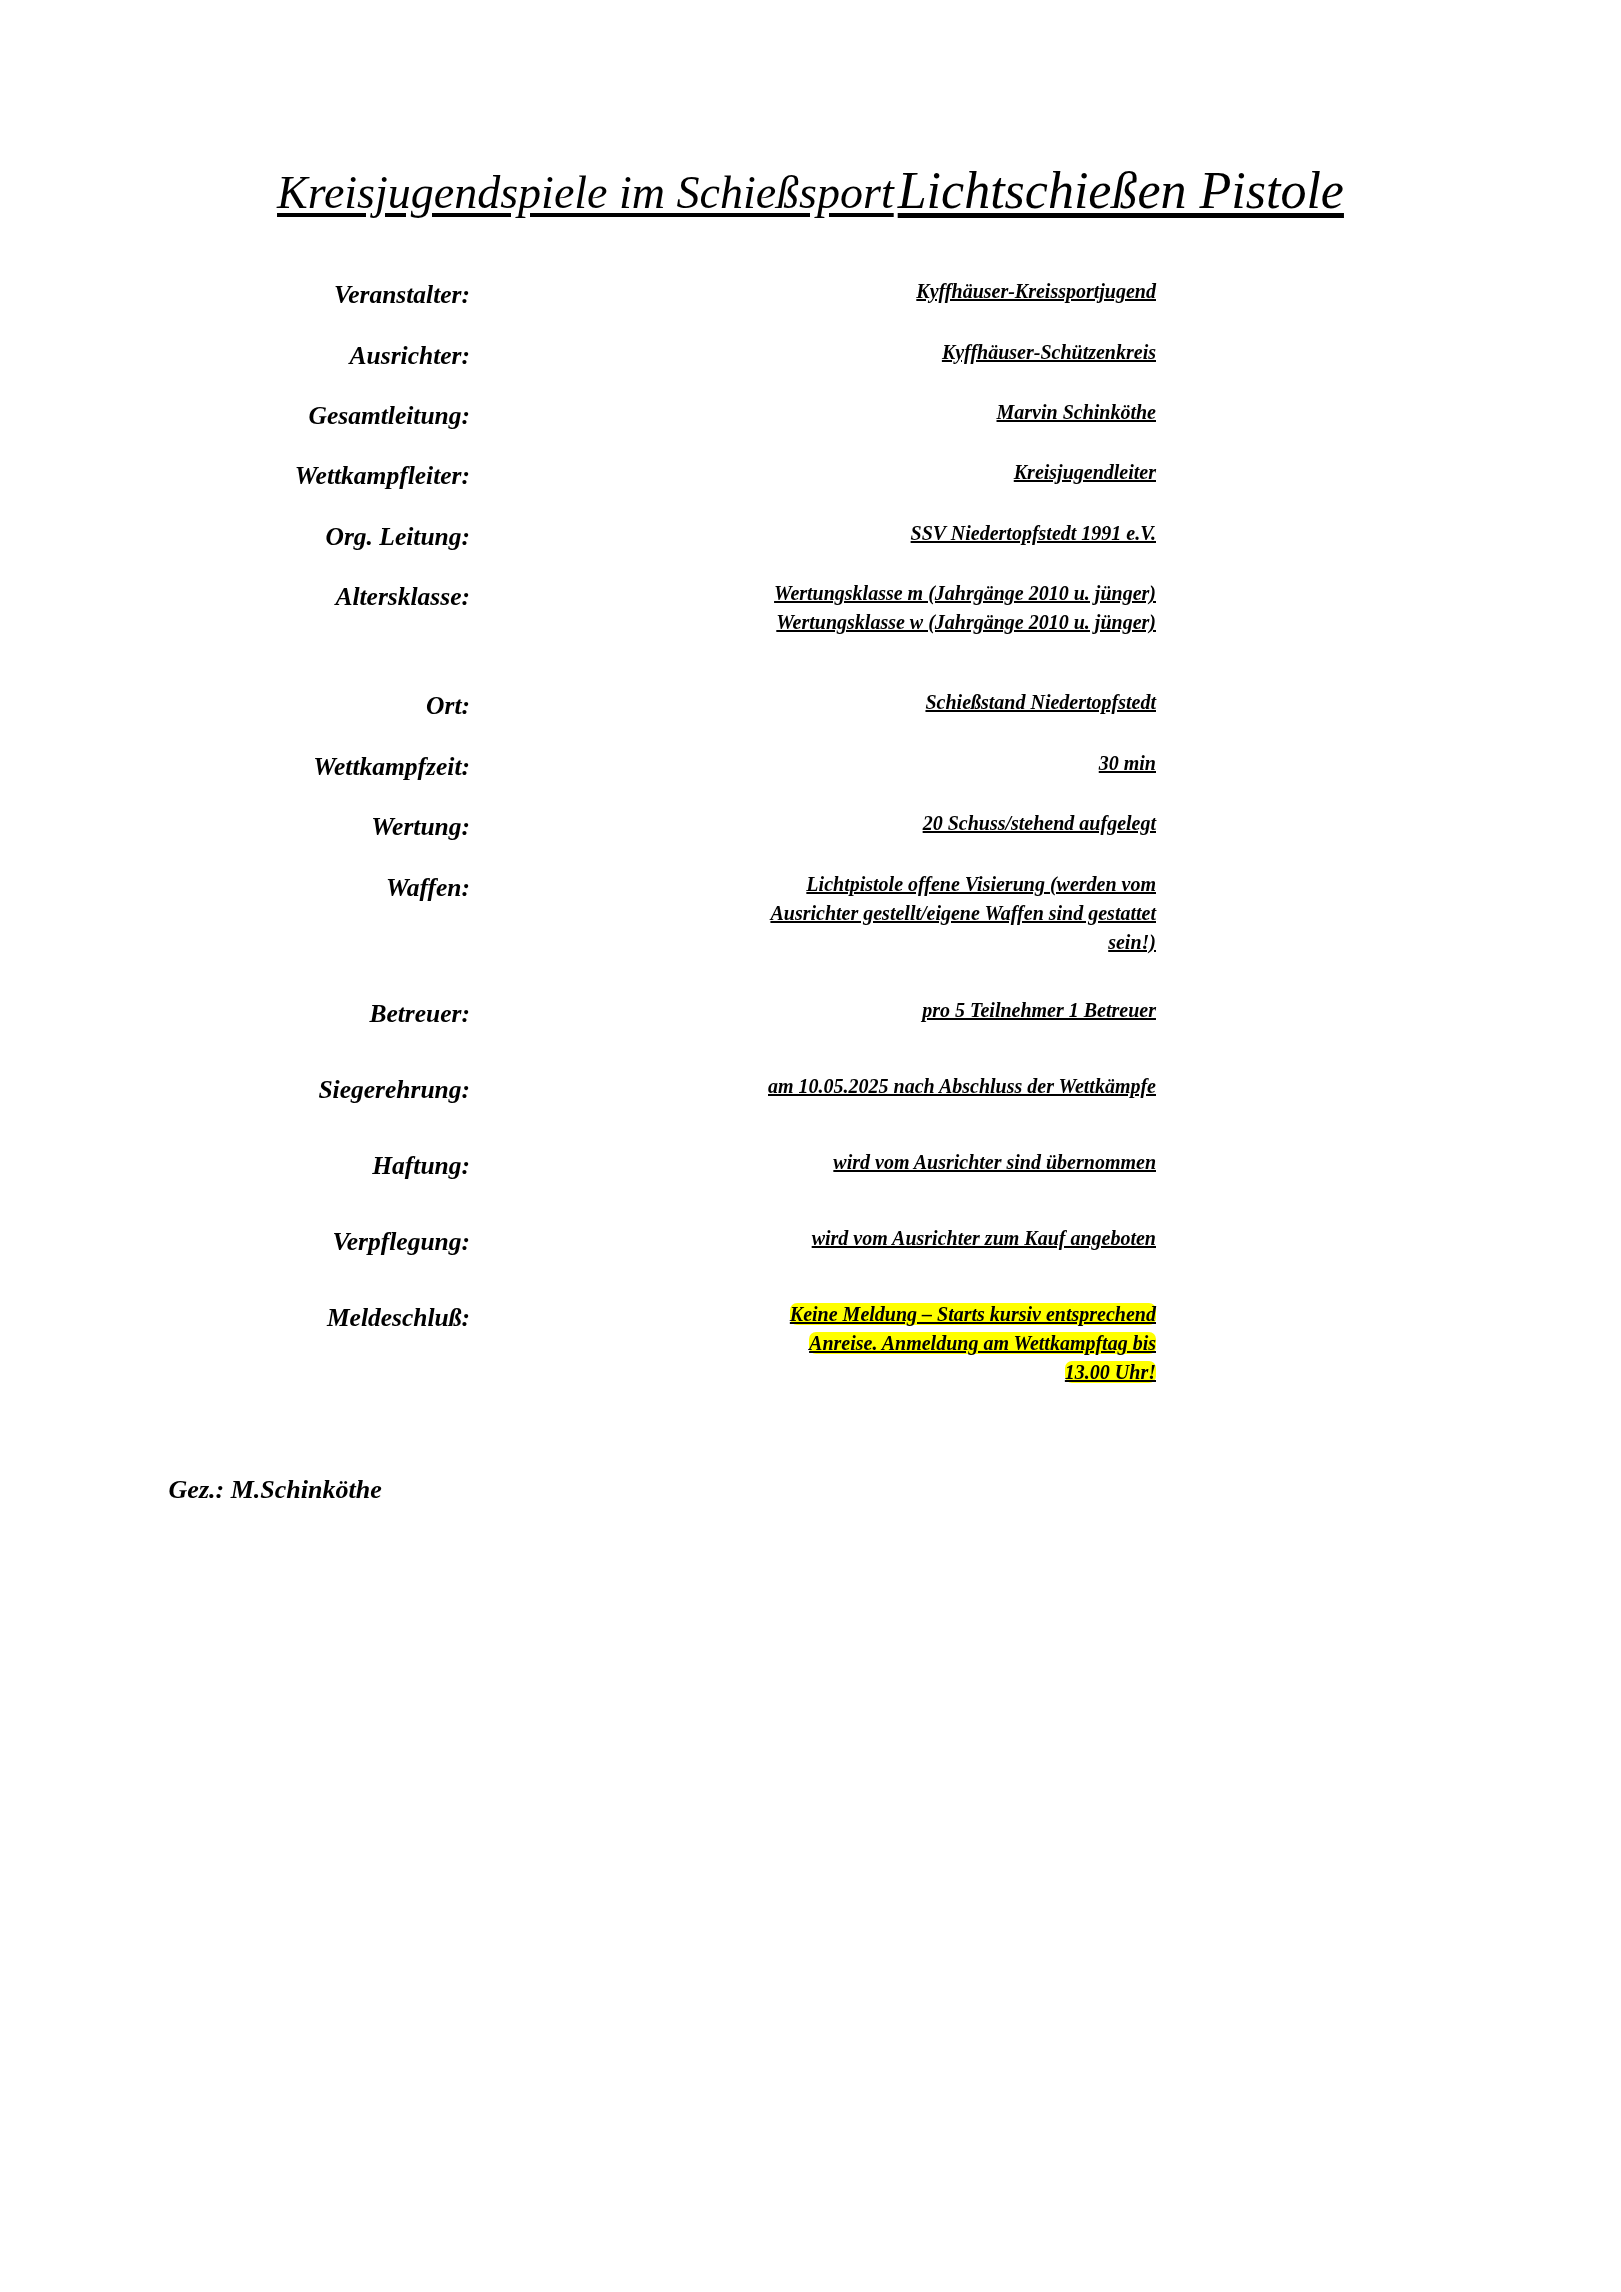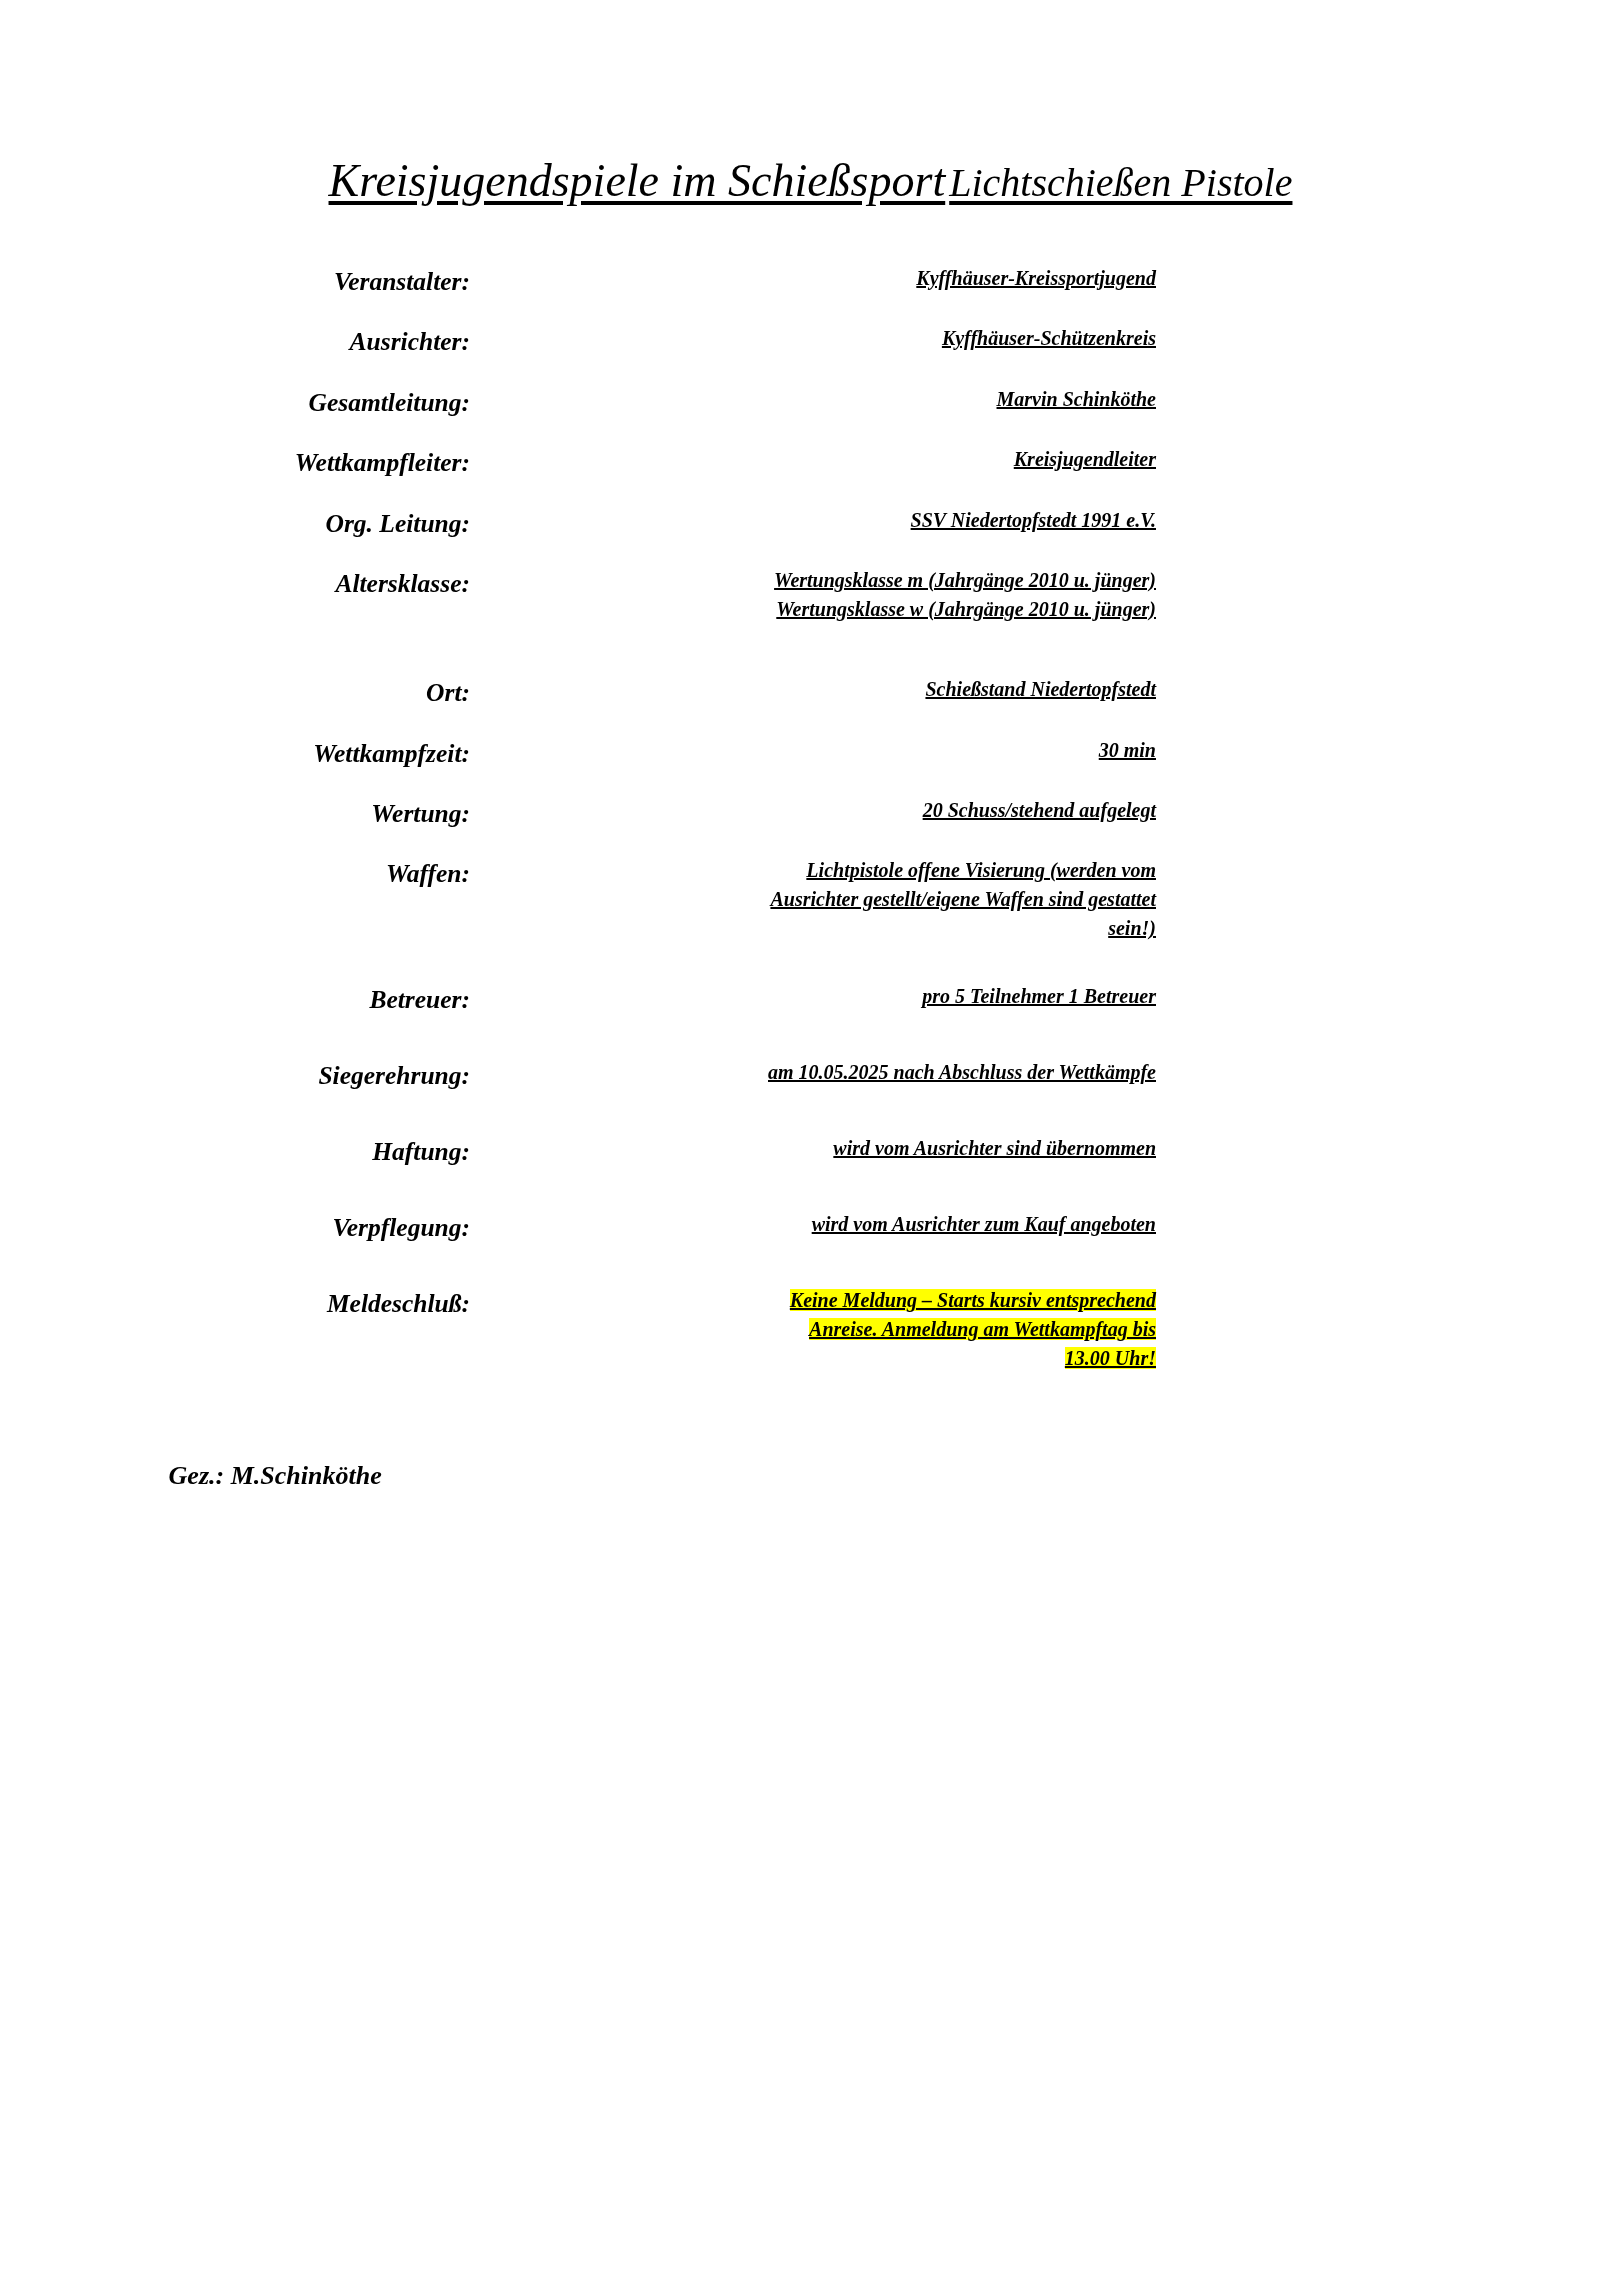--- a/index.html
+++ b/index.html
@@ -29,21 +29,21 @@
   .title-line {
     font-weight: normal;
     font-style: italic;
     font-size: 46px;
     line-height: 1.22;
     text-decoration: underline;
     text-underline-offset: 4.9px;
     display: inline-block;
   }
   .title-line.second {
-    font-size: 40px;
+    font-size: 52px;
     margin-top: 45px;
   }
   .content {
     margin-top: 55px;
     text-align: right;
   }
   .row {
     display: flex;
     align-items: flex-start;
     margin-bottom: 23.5px;
@@ -73,20 +73,21 @@
     max-width: 686px;
     text-decoration: underline;
   }
   .value .line {
     display: block;
   }
   .value.highlight .line {
     background: #ffff00;
     display: inline;
     box-decoration-break: clone;
+    border-radius: 7px;
     -webkit-box-decoration-break: clone;
   }
   .value.highlight .line-wrap {
     display: block;
   }
   .signature {
     margin-top: 88px;
     padding-left: 21.6px;
     font-weight: bold;
     font-style: italic;

